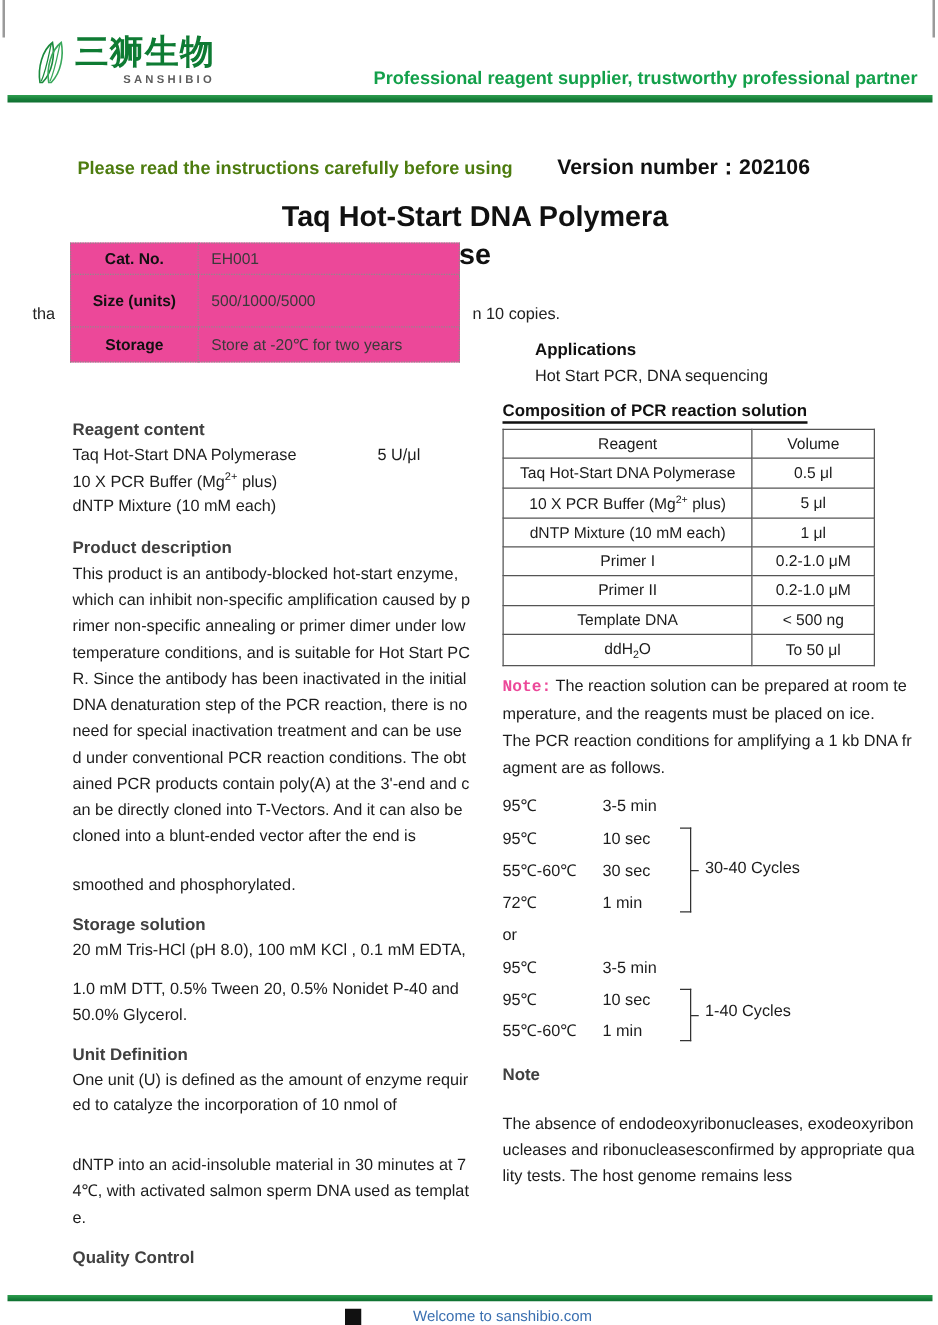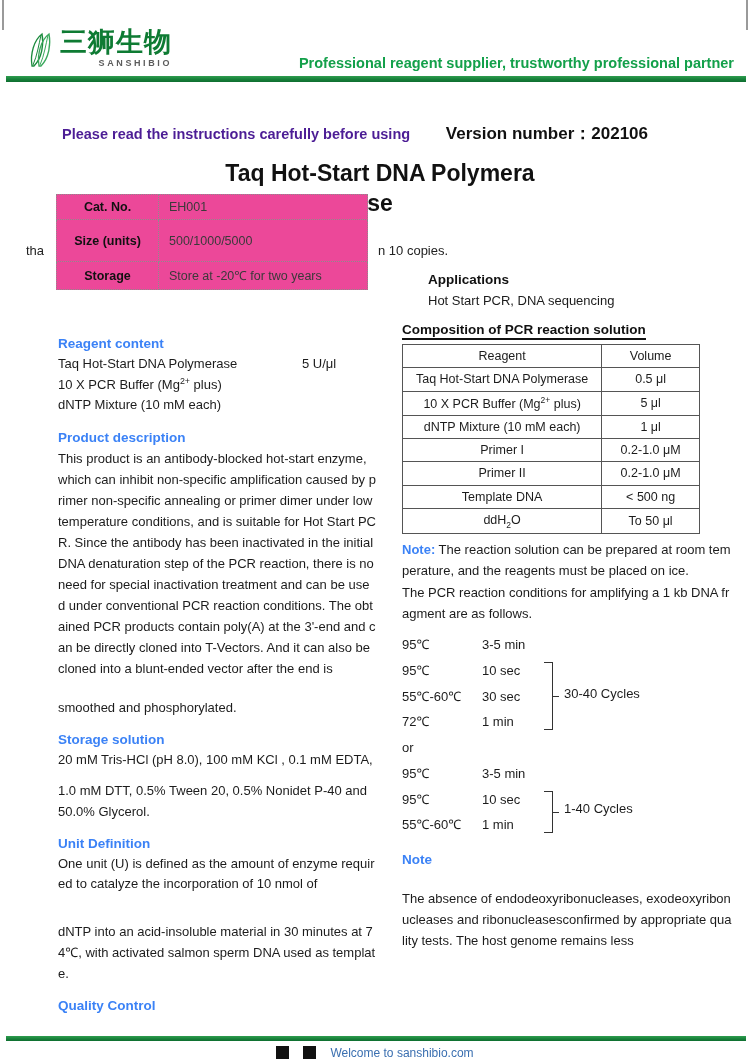--- a/index.html
+++ b/index.html
@@ -75,21 +75,21 @@
     position: absolute;
     left: 62px; top: 122px;
     right: 40px;
     display: flex;
     justify-content: space-between;
     align-items: baseline;
   }
   .toprow .read-note {
     font-size: 14.5px;
     font-weight: 700;
-    color: #4c1d95;
+    color: #4d7c0f;
   }
   .toprow .version {
     font-size: 17px;
     font-weight: 700;
     color: #111;
     margin-right: 62px;
   }
 
   
   .product-title {
@@ -166,21 +166,21 @@
   .col-right {
     position: absolute;
     left: 402px; top: 320px;
     width: 332px;
   }
 
   h4.sec {
     margin: 0 0 3px 0;
     font-size: 13.5px;
     font-weight: 700;
-    color: #3b82f6;
+    color: #404040;
   }
   h4.sec.spaced { margin-top: 14px; }
 
   p.body {
     margin: 0;
     font-size: 13px;
     line-height: 1.62;
     color: #1c1c1c;
     word-break: break-all;
   }
@@ -230,21 +230,21 @@
   table.comp td.reag { width: 200px; word-break: break-all; }
   table.comp td.vol  { width: 98px; word-break: break-all; }
 
   .note-block {
     margin-top: 6px;
     font-size: 13px;
     line-height: 1.6;
     color: #1c1c1c;
     word-break: break-all;
   }
-  .note-block b { font-weight: 700; color: #3b82f6; }
+  .note-block b { font-weight: 700; color: #ec4899; font-family: Liberation Mono, monospace; }
 
   
   .cycle-block { margin-top: 8px; position: relative; }
   .cyc-row {
     display: flex;
     align-items: baseline;
     font-size: 13px;
     line-height: 1.98;
     color: #1c1c1c;
   }
@@ -286,21 +286,21 @@
     position: absolute;
     left: 6px; right: 4px; top: 1036px;
     height: 5px;
     background: linear-gradient(to bottom, #2f9e4f 0%, #17803a 60%, #0e6e30 100%);
   }
   .footer-content {
     position: absolute;
     left: 0; right: 0; top: 1046px;
     display: flex;
     justify-content: center;
-    align-items: flex-start;
+    align-items: flex-end;
     gap: 14px;
     overflow: hidden;
     height: 14px;
   }
   .qr {
     width: 40px; height: 40px;
     background:
       linear-gradient(#111 0 0) 0 0/13px 13px no-repeat,
       linear-gradient(#fff 0 0) 3px 3px/7px 7px no-repeat,
       linear-gradient(#111 0 0) 5px 5px/3px 3px no-repeat,

